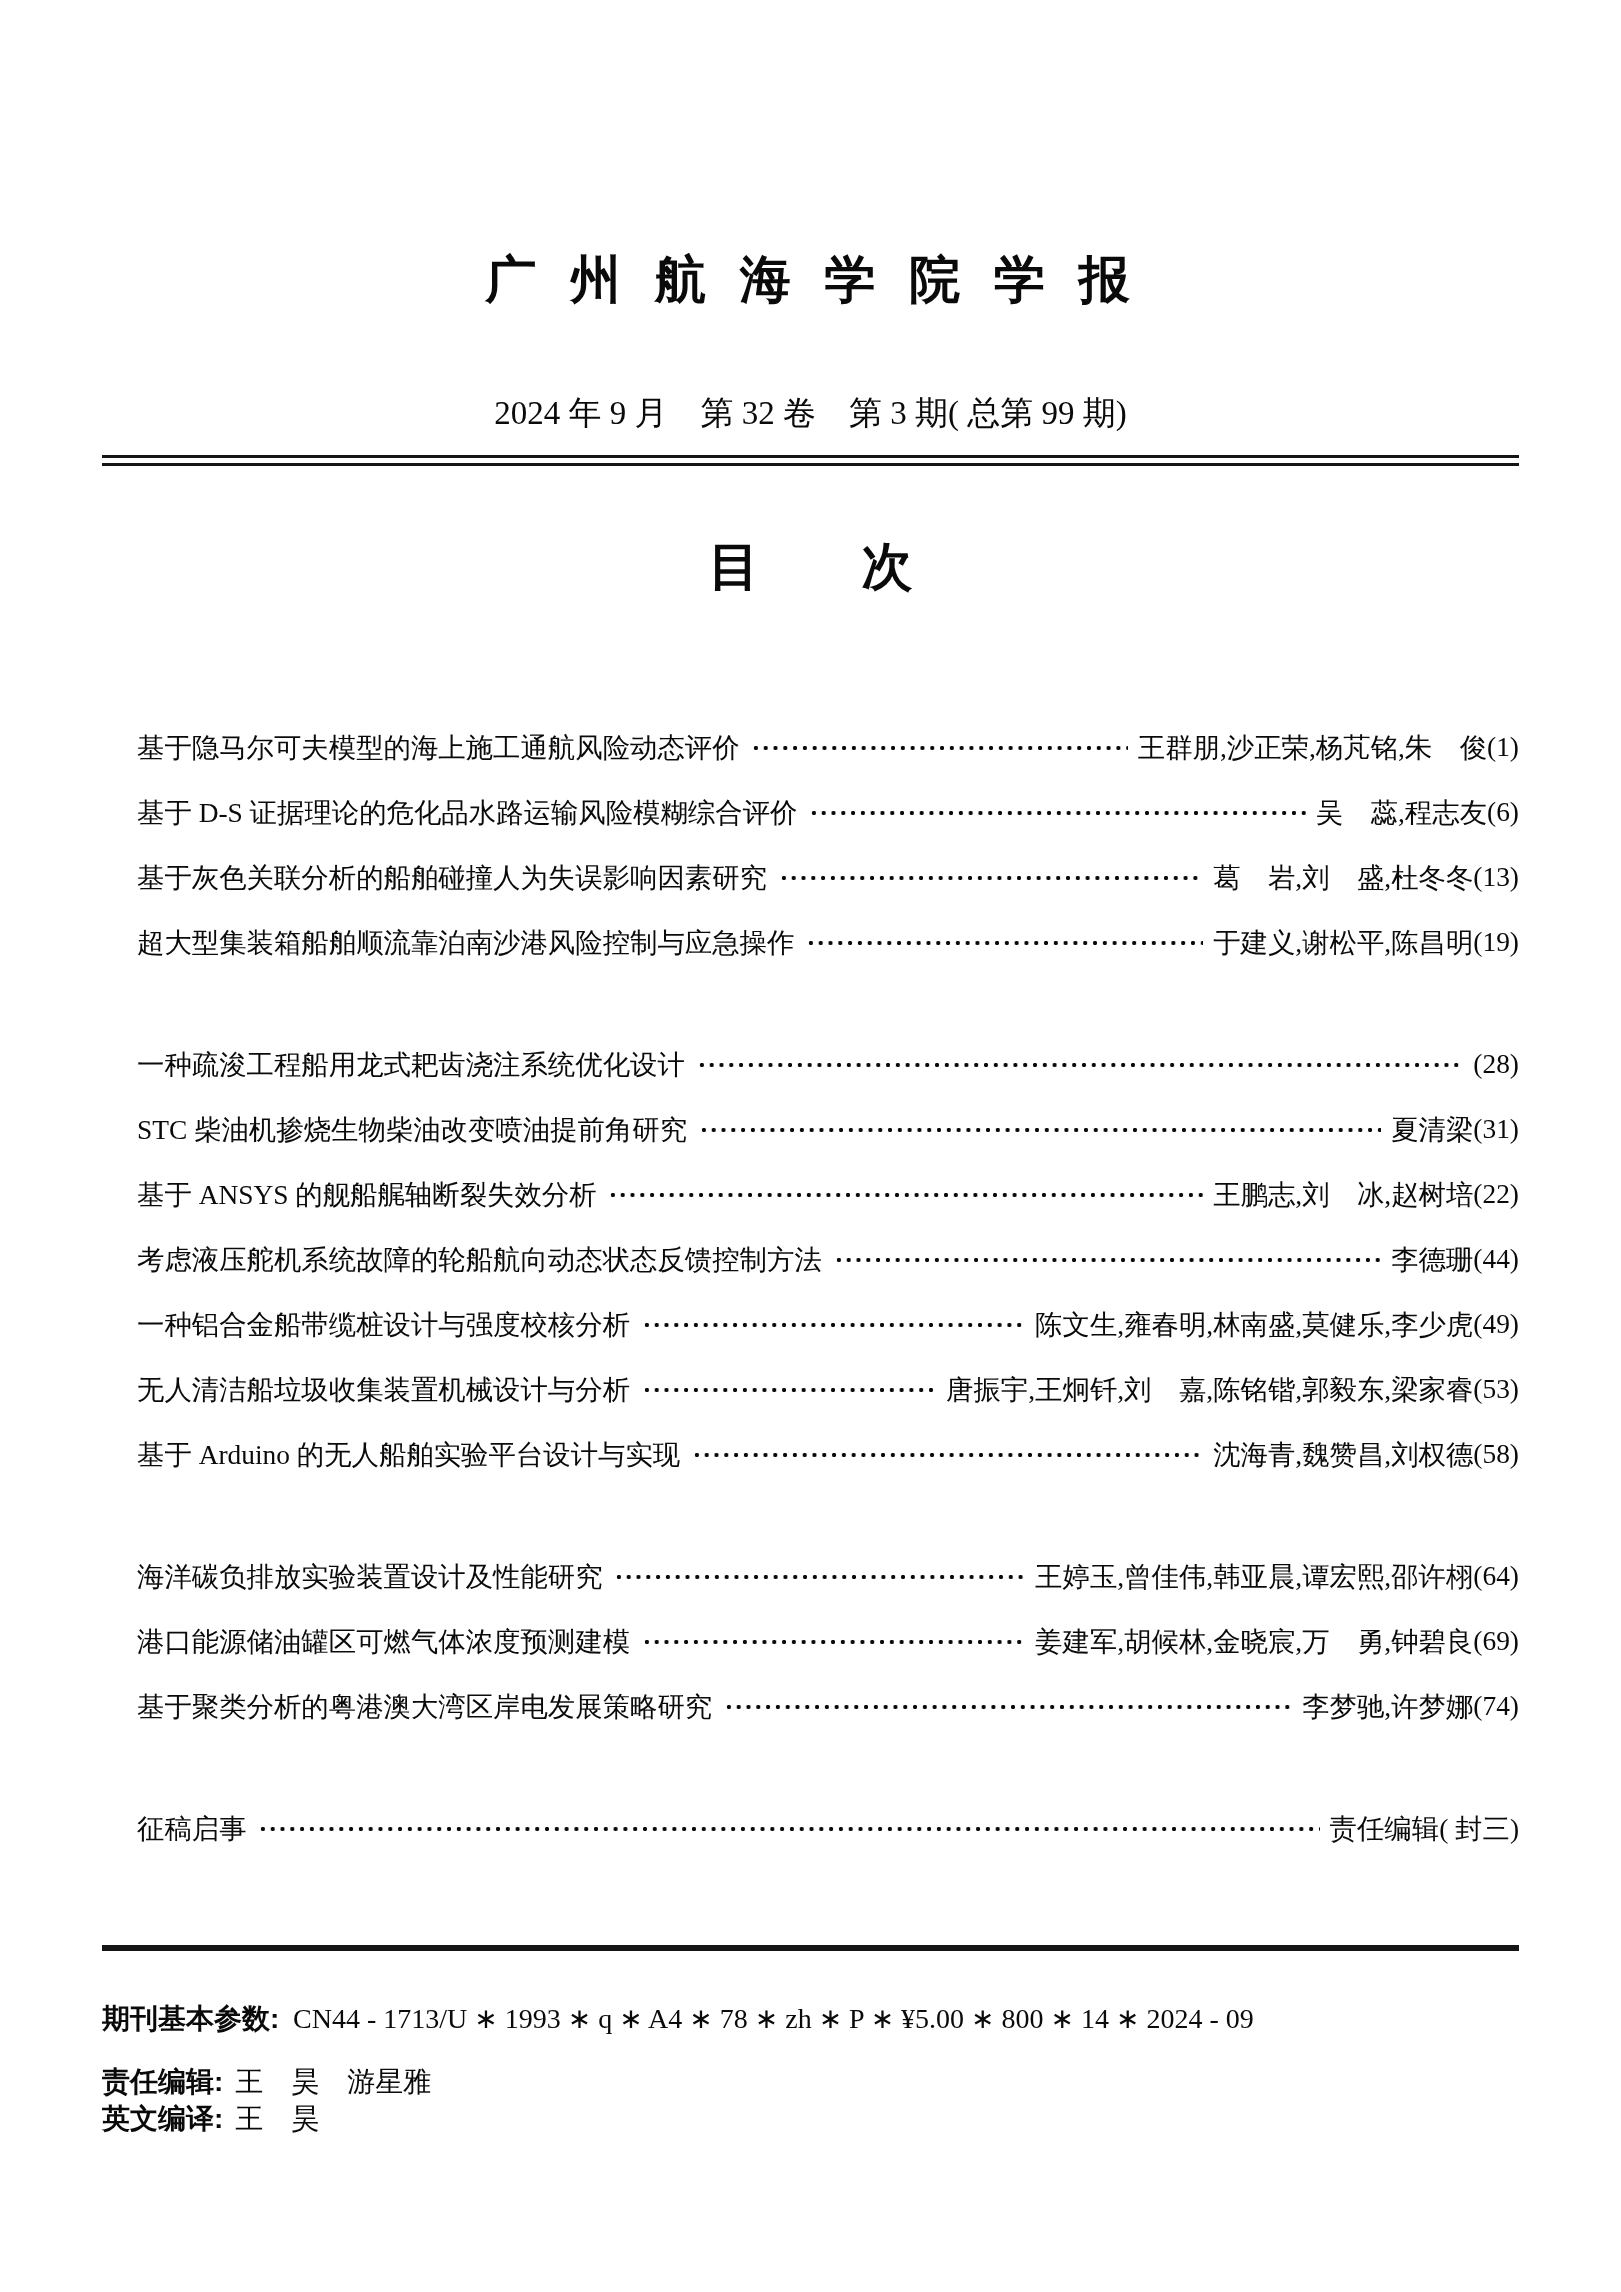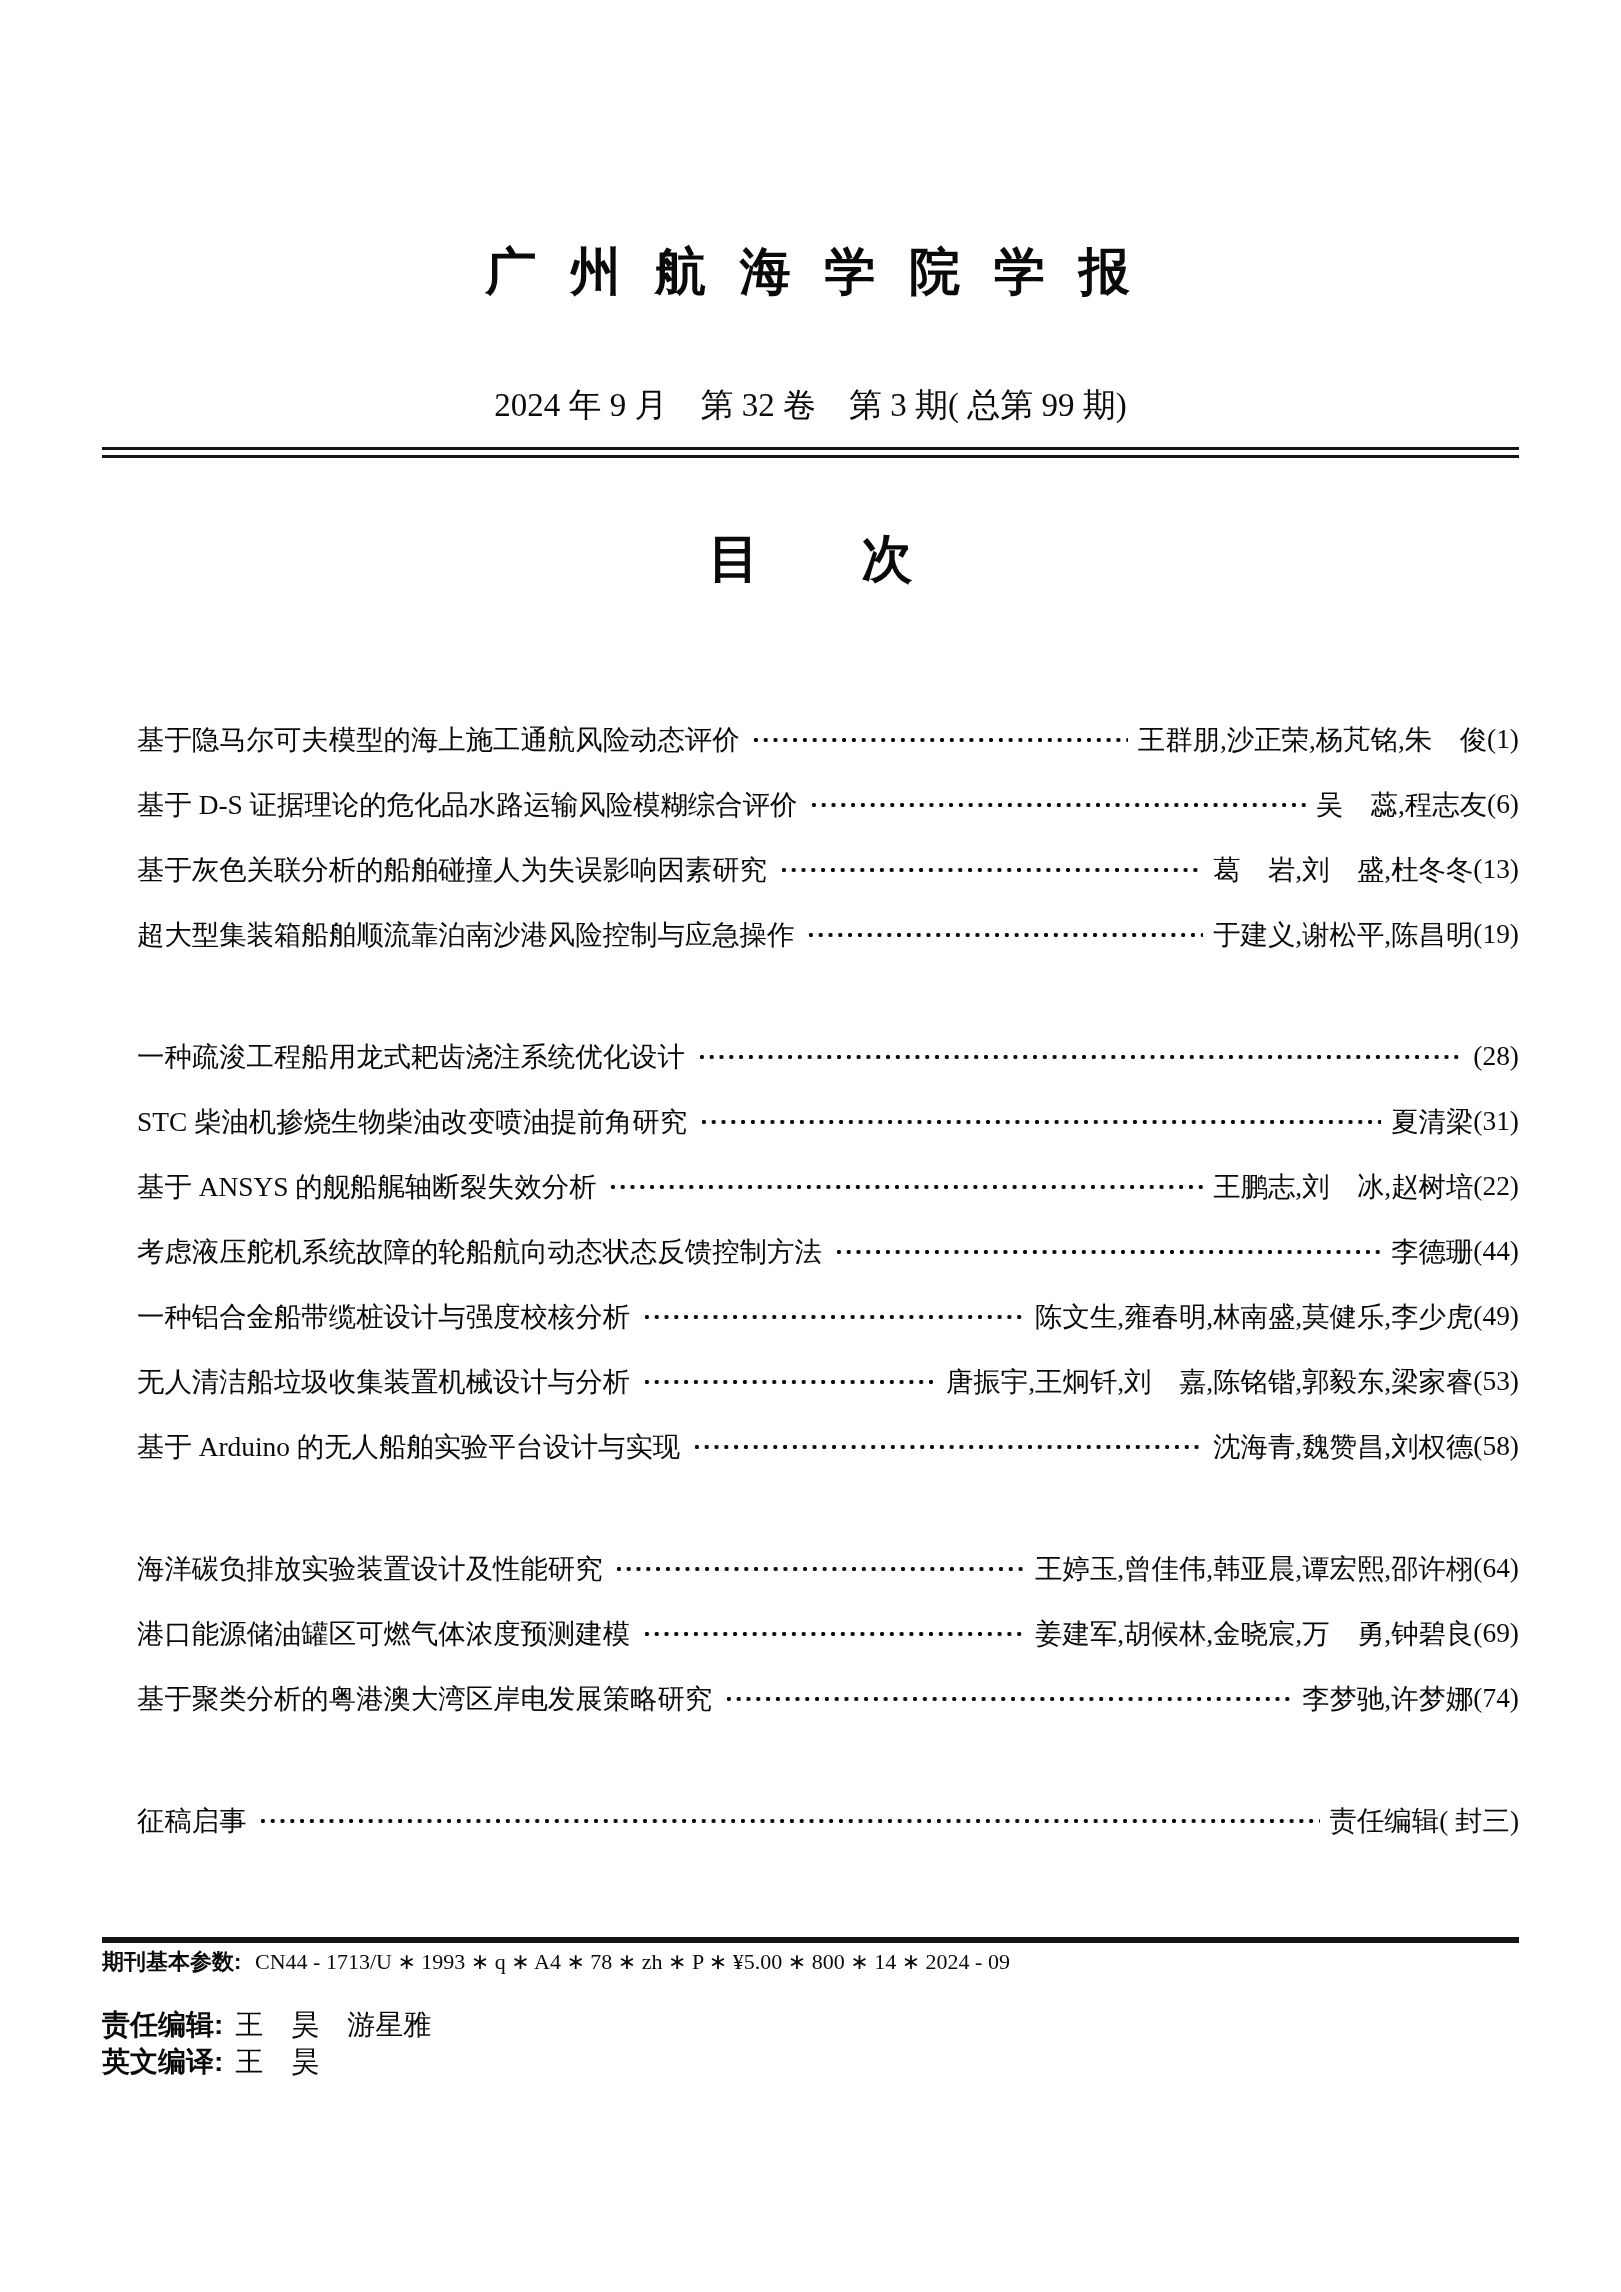--- a/index.html
+++ b/index.html
@@ -5,21 +5,21 @@
   html,body { margin:0; padding:0; background:#888; }
   .page {
     position: relative;
     width: 1621px;
     height: 2293px;
     margin: 0 auto;
     background: #ffffff;
     color: #0a0a0a;
     font-family: "Liberation Serif", serif;
     box-sizing: border-box;
-    padding: 8px 102px;
+    padding: 16px 102px;
     overflow: hidden;
   }
   .journal-title {
     margin-top: 233px;
     text-align: center;
     font-family: "Liberation Sans", sans-serif;
     font-weight: bold;
     font-size: 51px;
     line-height: 61px;
     letter-spacing: 5.9px;
@@ -69,21 +69,22 @@
   }
   .t-authors { flex: 0 0 auto; }
   .t-page { flex: 0 0 auto; }
   .notice-row { margin-top: 57px; }
   .footer-rule {
     margin-top: 84px;
     height: 5.9px;
     background: #151515;
   }
   .params-line {
-    font-size: 22px;
+    margin-top: 49px;
+    font-size: 28px;
     line-height: 37px;
     white-space: nowrap;
   }
   .b-label {
     font-family: "Liberation Sans", sans-serif;
     font-weight: bold;
   }
   .params-line .b-label { margin-right: 13.7px; }
   .editors-line {
     margin-top: 25.5px;

